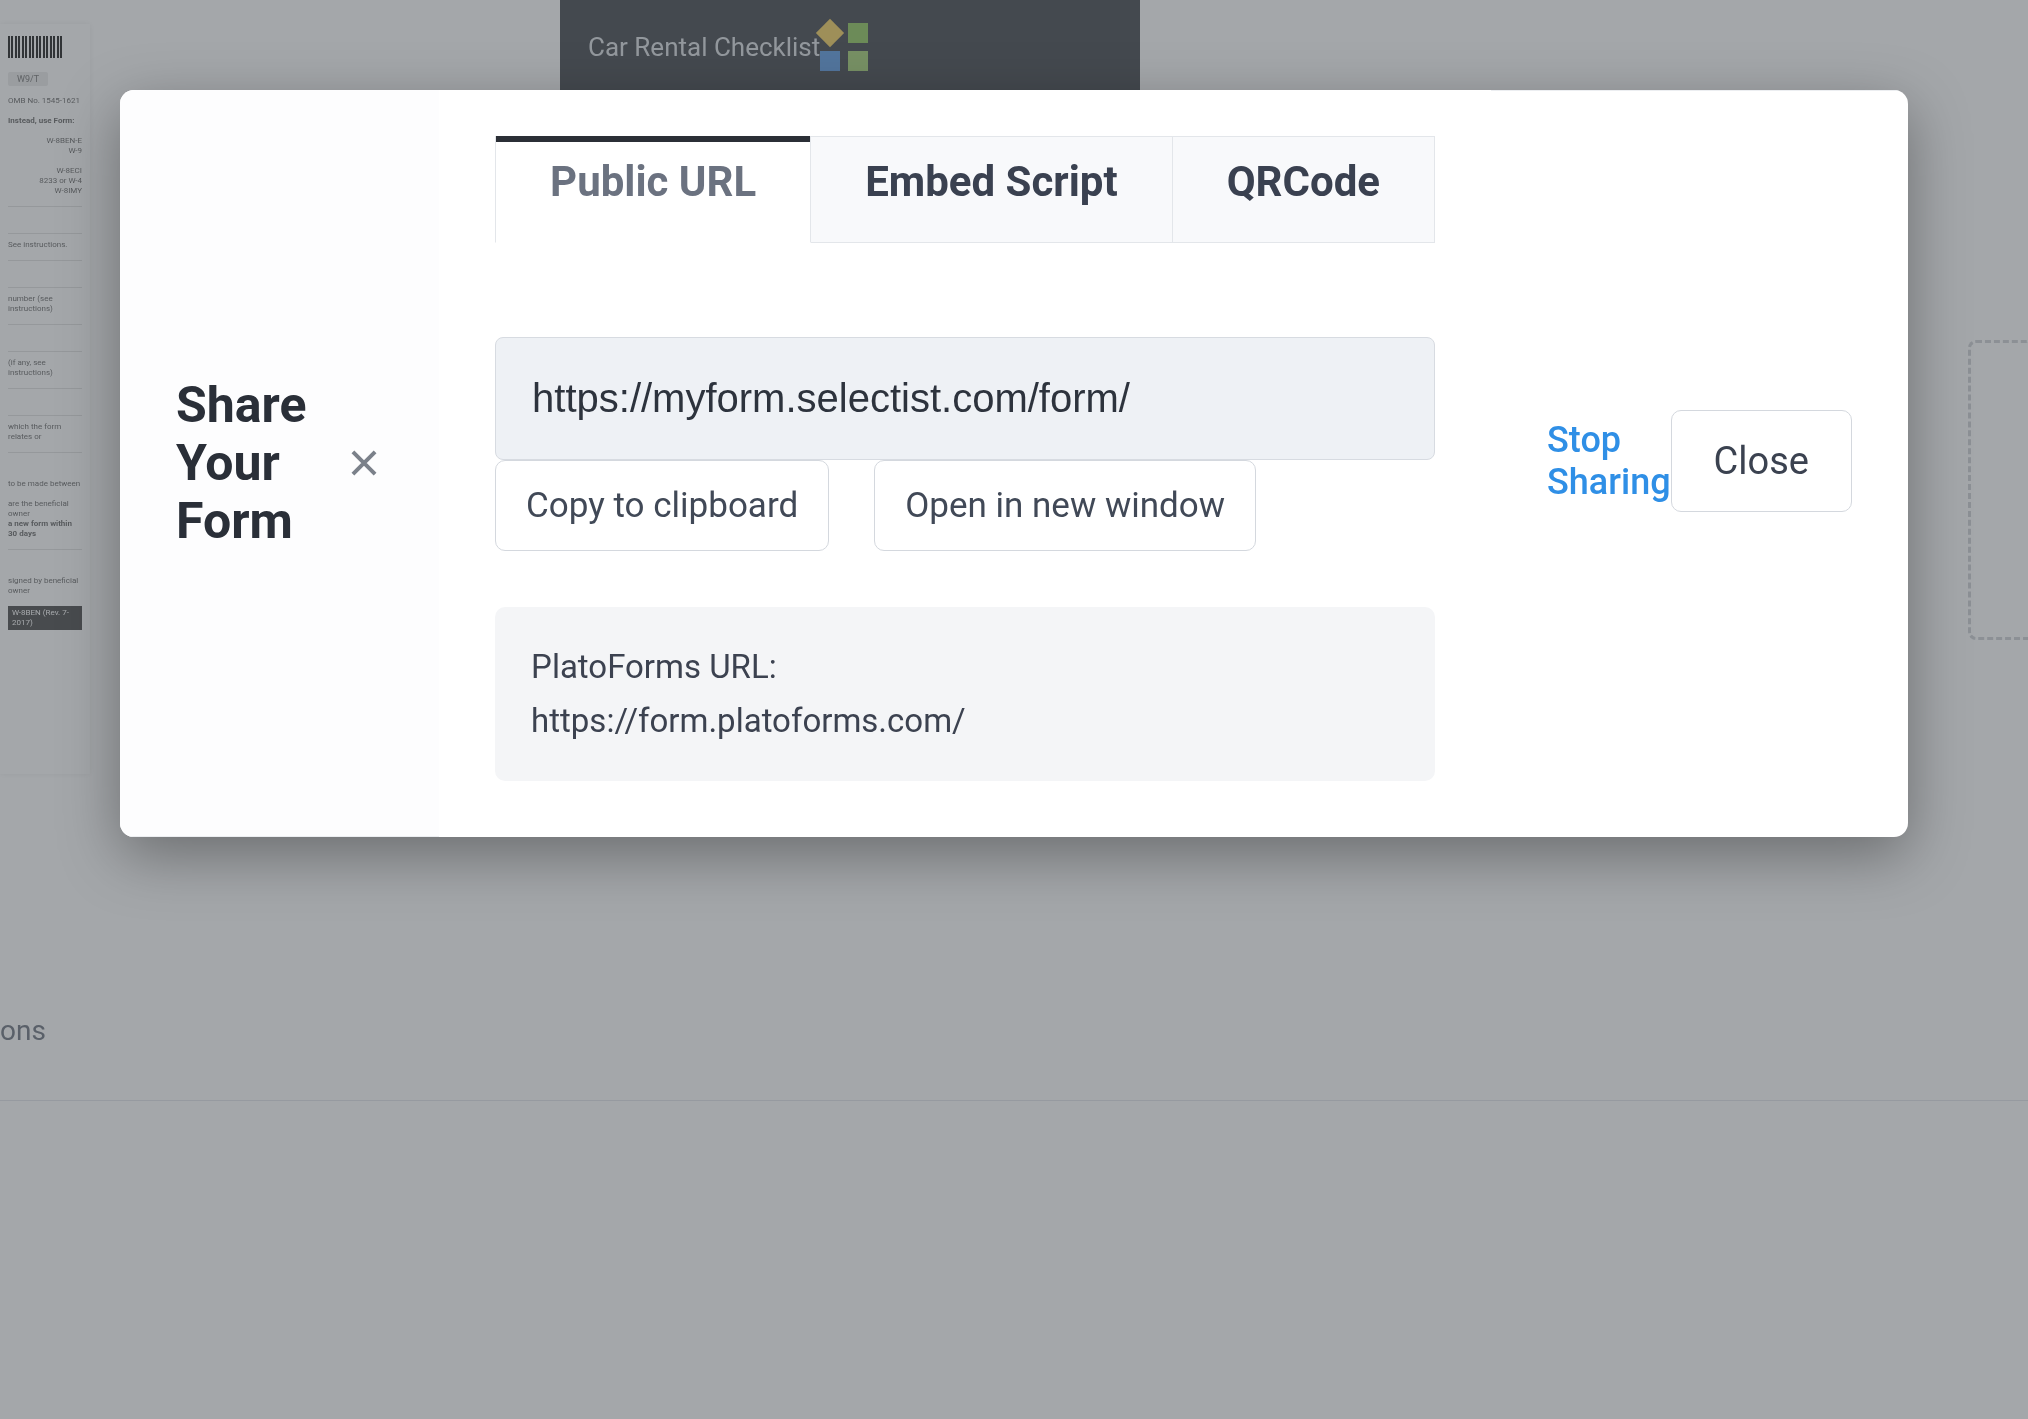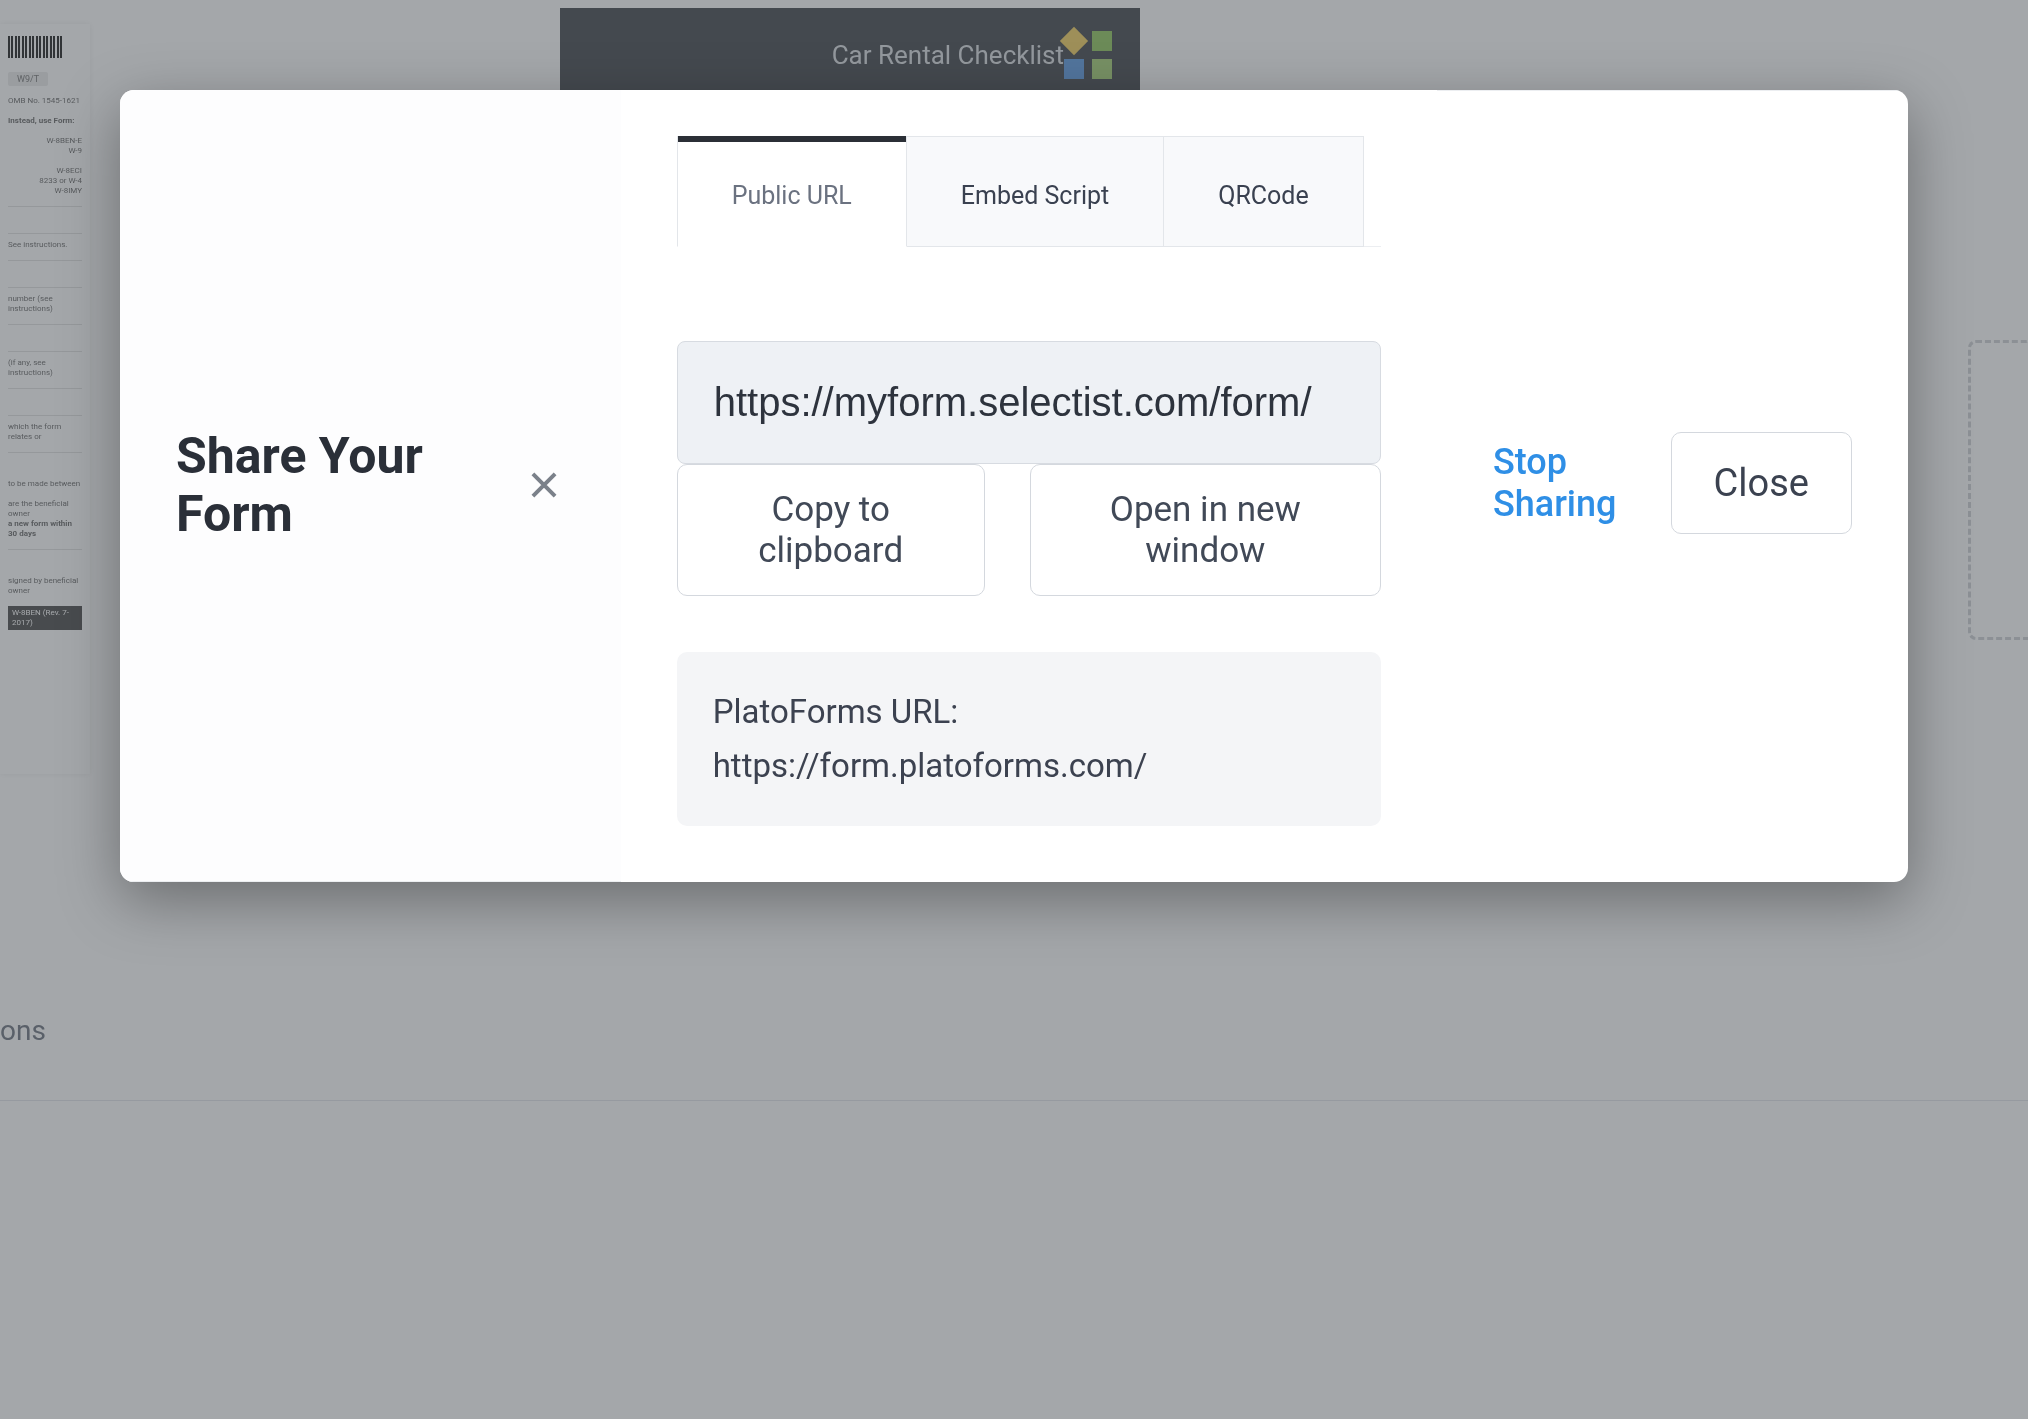--- a/index.html
+++ b/index.html
@@ -35,26 +35,26 @@
   .bg-doc .tbadge {
     width: 40px; height: 14px; background:#e9e9e9; border-radius:2px; font-size:9px; text-align:center; line-height:14px; color:#666;
   }
   .bg-doc .sm { font-size: 8px; color:#555; line-height: 1.25; }
   .bg-doc .bold { font-weight: 700; }
   .bg-doc .row { border-top:1px solid #ddd; padding-top:6px; }
 
   
   .bg-top-tab {
     position: absolute;
-    left: 560px; top: 8px;
+    left: 560px; top: 0;
     width: 580px; height: 94px;
     background: #2b2f36;
     display: flex; align-items: center;
     padding: 0 28px;
-    justify-content: flex-end;
+    justify-content: flex-start;
   }
   .bg-top-tab .title { color: #d9dde2; font-size: 26px; font-weight: 400; }
   .bg-top-tab .logo {
     width: 48px; height: 48px; position: relative;
   }
   .bg-top-tab .logo .sq { position:absolute; width:20px; height:20px; }
   .bg-top-tab .logo .a { left:0; top:0; background:#f2c94c; transform: rotate(45deg); }
   .bg-top-tab .logo .b { right:0; top:0; background:#84c24b; }
   .bg-top-tab .logo .c { left:0; bottom:0; background:#4a90e2; }
   .bg-top-tab .logo .d { right:0; bottom:0; background:#9ccc65; }
@@ -115,29 +115,30 @@
   .modal-body {
     padding: 46px 56px 56px 56px;
   }
 
   .tabs {
     display: flex;
     border-bottom: 1px solid #eceef1;
     margin-bottom: 94px;
   }
   .tab {
-    padding: 44px 54px 36px 54px;
-    font-size: 25px;
+    padding: 20px 54px 36px 54px;
+    font-size: 42px;
     color: #3a4150;
     border: 1px solid #e3e6ea;
     background: #f8f9fb;
     margin-bottom: -1px;
     cursor: pointer;
     position: relative;
     white-space: nowrap;
+    font-weight: bold;
   }
   .tab + .tab { border-left: none; }
   .tab.active {
     background: #fff;
     color: #6b7280;
     border-bottom-color: #fff;
   }
   .tab.active::before {
     content:"";
     position:absolute; left:0; right:0; top:-1px; height:6px;

